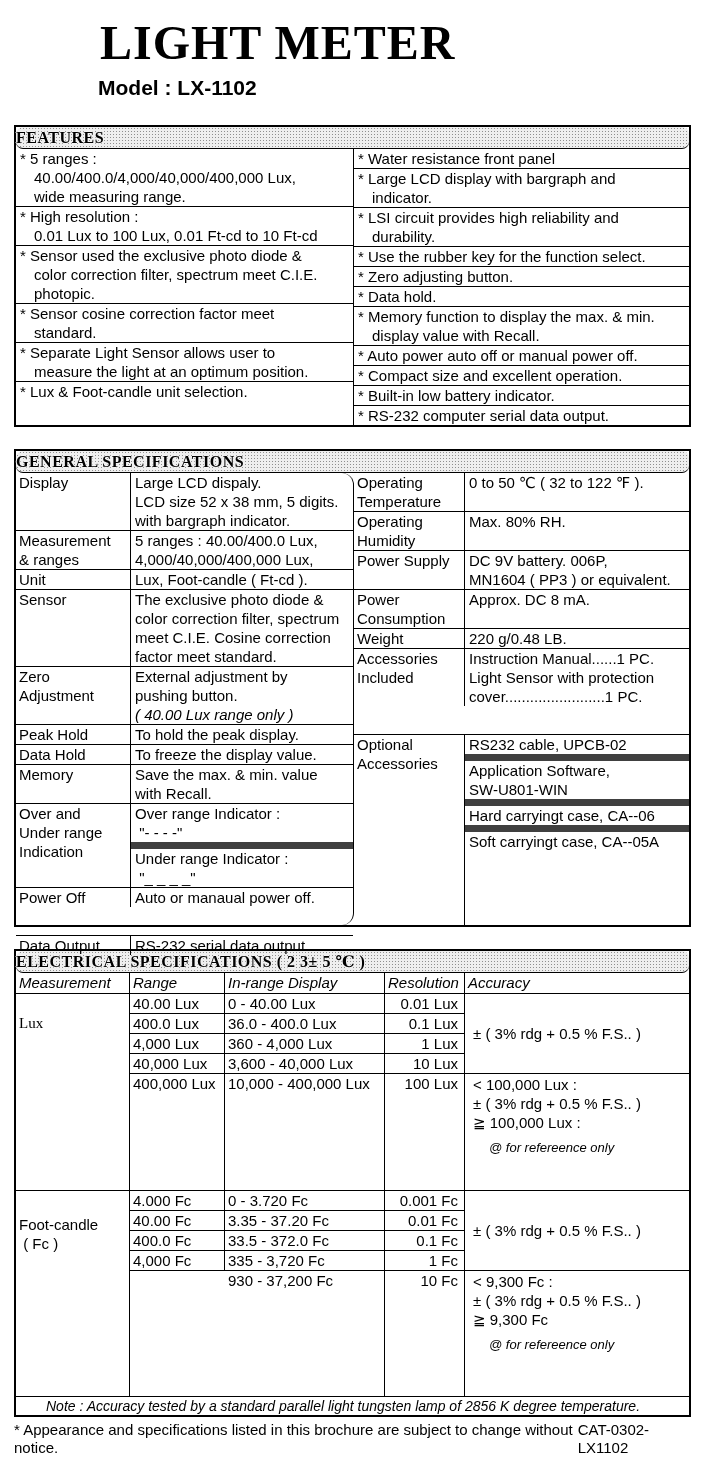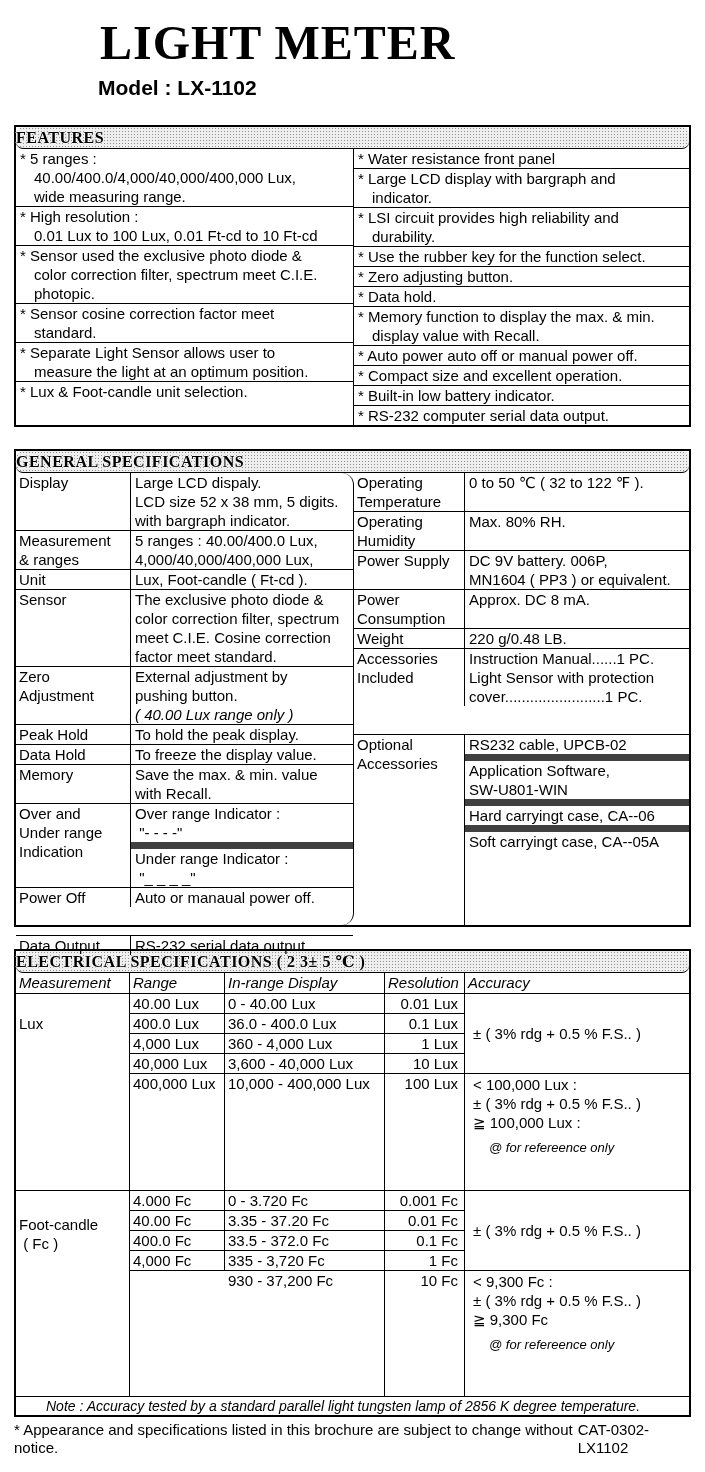--- a/index.html
+++ b/index.html
@@ -59,21 +59,21 @@
   .ind{padding-left:14px;}
   
   .el-grid{display:grid;grid-template-columns:114px 95px 160px 80px 1fr;}
   .el-colhead{height:20px;border-bottom:1px solid #000;}
   .el-colhead .el-cell{font-style:italic;border-right:1px solid #000;padding-left:3px;}
   .el-colhead .el-cell:last-child{border-right:none;}
   .el-group{grid-template-rows:repeat(4,20px) 1fr;}
   .el-group.lux{height:196px;}
   .el-group.fc{height:205px;border-top:1px solid #000;}
   .el-meas{grid-column:1;grid-row:1/6;border-right:1px solid #000;padding-left:3px;white-space:pre-line;}
-  .el-meas.lux-m{padding-top:20px;}
+  .el-meas.lux-m{padding-top:20px;font-family:Liberation Serif, serif;}
   .el-meas.fc-m{padding-top:24px;}
   .el-cell{padding-left:3px;}
   .el-r{border-right:1px solid #000;}
   .el-b{border-bottom:1px solid #000;}
   .el-res{text-align:right;padding-right:6px;}
   .el-acc-main{grid-column:5;grid-row:1/5;display:flex;align-items:center;padding-left:8px;border-bottom:1px solid #000;}
   .el-acc-high{grid-column:5;grid-row:5/6;padding:1px 2px 0 8px;}
   .ref-note{font-style:italic;font-size:13px;padding:6px 0 0 16px;}
   .el-note{border-top:1px solid #000;height:18px;line-height:18px;font-style:italic;font-size:14px;padding-left:30px;}
   

